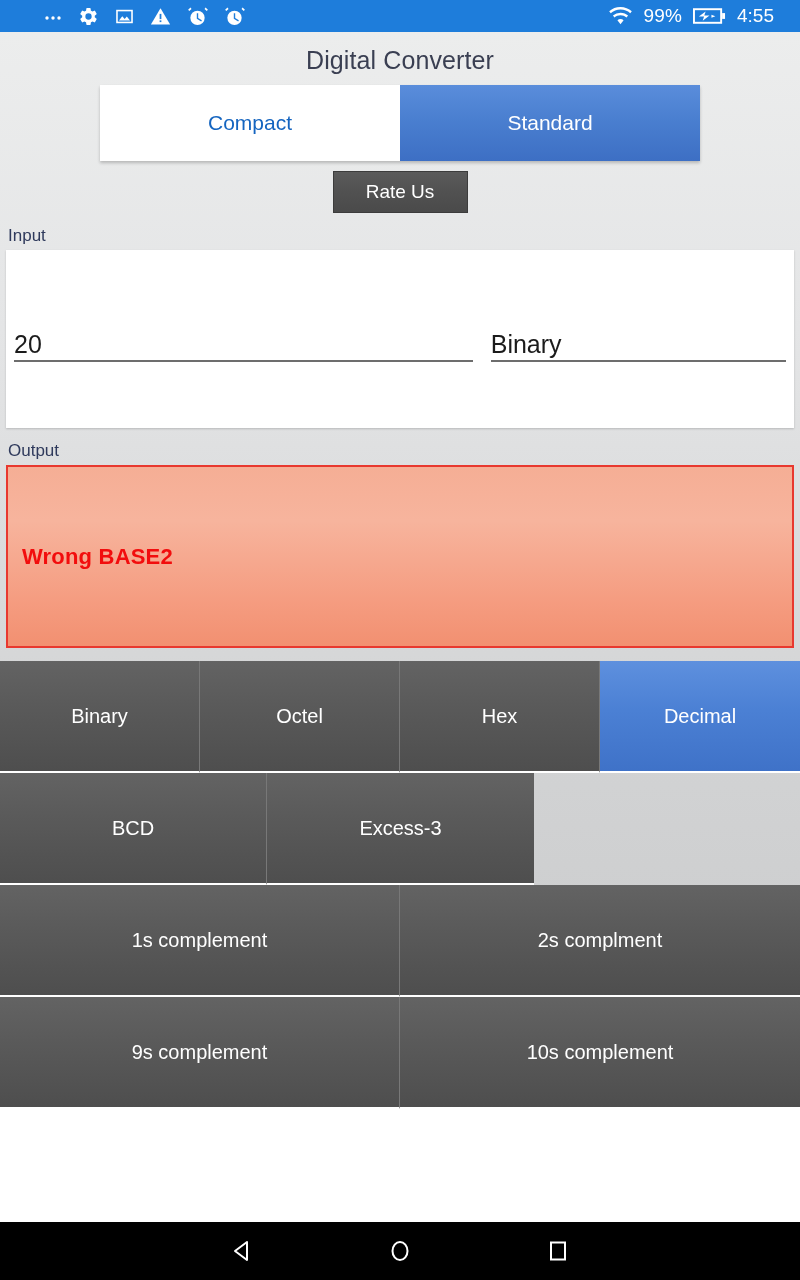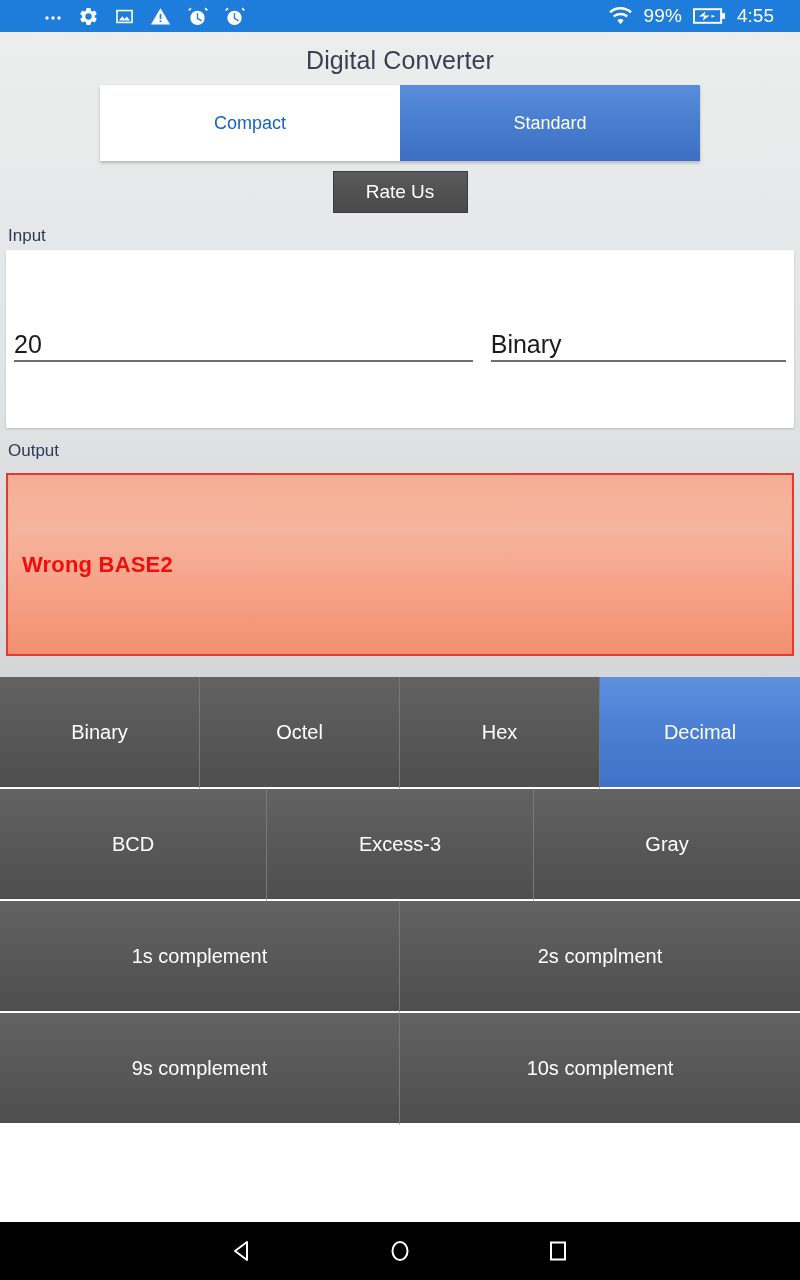--- a/index.html
+++ b/index.html
@@ -53,21 +53,21 @@
     display:flex;
     width:600px; height:76px;
     margin:0 auto;
     box-shadow:0 2px 3px rgba(0,0,0,0.22);
   }
   .tab{
     flex:1 1 0;
     display:flex; align-items:center; justify-content:center;
     background:#ffffff;
     color:#1565c0;
-    font-size:18px;
+    font-size:21px;
     cursor:pointer;
     user-select:none;
   }
   .tab.active{
     background:linear-gradient(180deg,#5a8ddb 0%,#4a7fd0 45%,#3d6fc4 100%);
     color:#ffffff;
   }
 
   
   .rate-wrap{ display:flex; justify-content:center; padding:10px 0 0 0; }
@@ -113,21 +113,21 @@
   .field::after{
     content:"";
     position:absolute; left:0; right:0; bottom:0;
     height:2px; background:#6d6d6d;
   }
   .field-a{ width:466px; margin-right:18px; }
   .field-b{ width:300px; }
 
   
   .card-output{
-    margin:8px 6px;
+    margin:0 6px;
     height:183px;
     background:linear-gradient(180deg,#f5ae95 0%,#f7b49d 30%,#f59c80 75%,#f29071 100%);
     border:2px solid #e8382f;
     display:flex; align-items:center;
     padding:0 14px;
   }
   .err-text{
     color:#f20d0d;
     font-size:22px;
     font-weight:bold;
@@ -273,21 +273,20 @@
     <div class="grid">
       <div class="grow">
         <div class="gbtn c4">Binary</div>
         <div class="gbtn c4">Octel</div>
         <div class="gbtn c4">Hex</div>
         <div class="gbtn c4 active">Decimal</div>
       </div>
       <div class="grow">
         <div class="gbtn c3a">BCD</div>
         <div class="gbtn c3b">Excess-3</div>
-        <div class="gbtn c3c">Gray</div>
       </div>
       <div class="grow">
         <div class="gbtn c2">1s complement</div>
         <div class="gbtn c2">2s complment</div>
       </div>
       <div class="grow">
         <div class="gbtn c2">9s complement</div>
         <div class="gbtn c2">10s complement</div>
       </div>
     </div>

